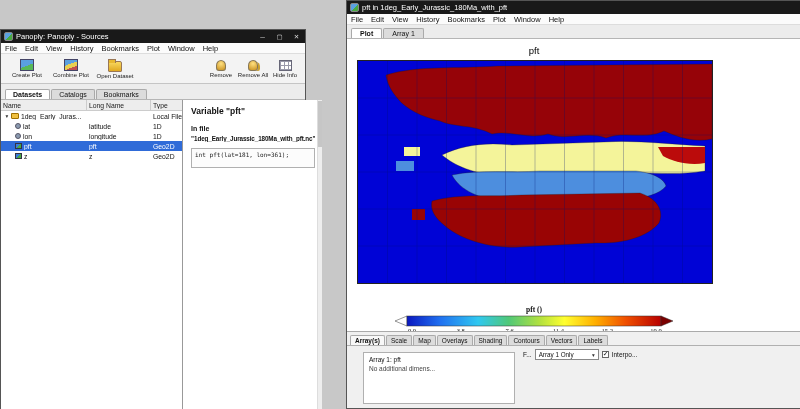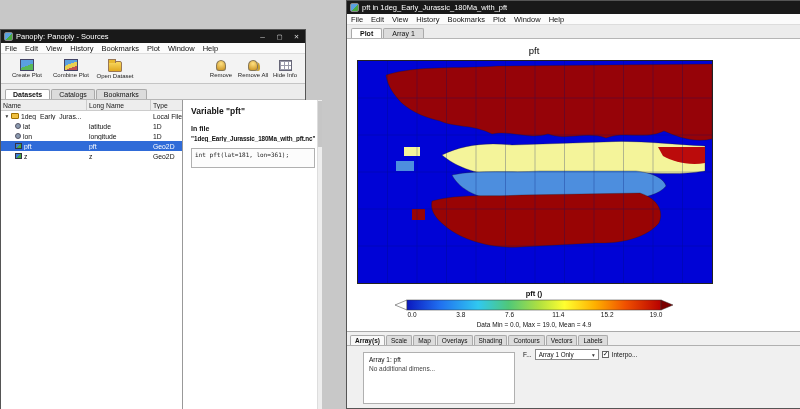--- a/index.html
+++ b/index.html
@@ -72,21 +72,21 @@
   .dd-arrow::before { content:"▾"; font-size:5.5px; color:#333; }
 
   
   .plot-tabbar { height:14px; background:#ececec; border-bottom:1px solid #b5b5b5; display:flex; align-items:flex-end; gap:1px; padding:0 4px; flex:none; }
   .ptab { font-size:7px; padding:1px 8px; background:#dcdcdc; border:1px solid #aaa; border-bottom:none; border-radius:2px 2px 0 0; }
   .ptab.active { background:#fff; font-weight:bold; }
   .plot-area { height:292px; background:#fff; position:relative; flex:none; overflow:hidden; }
   .plot-title { position:absolute; left:10px; top:6px; width:354px; text-align:center; font-size:9.5px; color:#000; }
   .map-wrap { position:absolute; left:10px; top:21px; width:356px; height:224px; border:1px solid #222; }
   .map-wrap svg { display:block; }
-  .cb-block { position:absolute; left:10px; top:250px; width:354px; text-align:center; }
+  .cb-block { position:absolute; left:10px; top:266px; width:354px; text-align:center;font-family:Liberation Serif, serif; }
   .cb-title { font-size:7.5px; font-weight:bold; }
   .cb-svg { display:block; margin:1px auto 0; }
   .cb-ticks { display:flex; justify-content:space-between; width:268px; margin:0 auto; font-size:6.5px; }
   .cb-ticks span { width:24px; text-align:center; }
   .cb-stats { font-size:6.5px; margin-top:3px; color:#111; }
 
   .bottom-panel { flex:1; background:#f0f0f0; border-top:1px solid #aaa; position:relative; }
   .bottom-tabs { height:14px; display:flex; align-items:flex-end; gap:1px; padding:0 3px; border-bottom:1px solid #b0b0b0; }
   .btab { font-size:6.5px; padding:1px 4px; background:#dcdcdc; border:1px solid #aaa; border-bottom:none; border-radius:2px 2px 0 0; white-space:nowrap; }
   .btab.active { background:#f8f8f8; font-weight:bold; }

